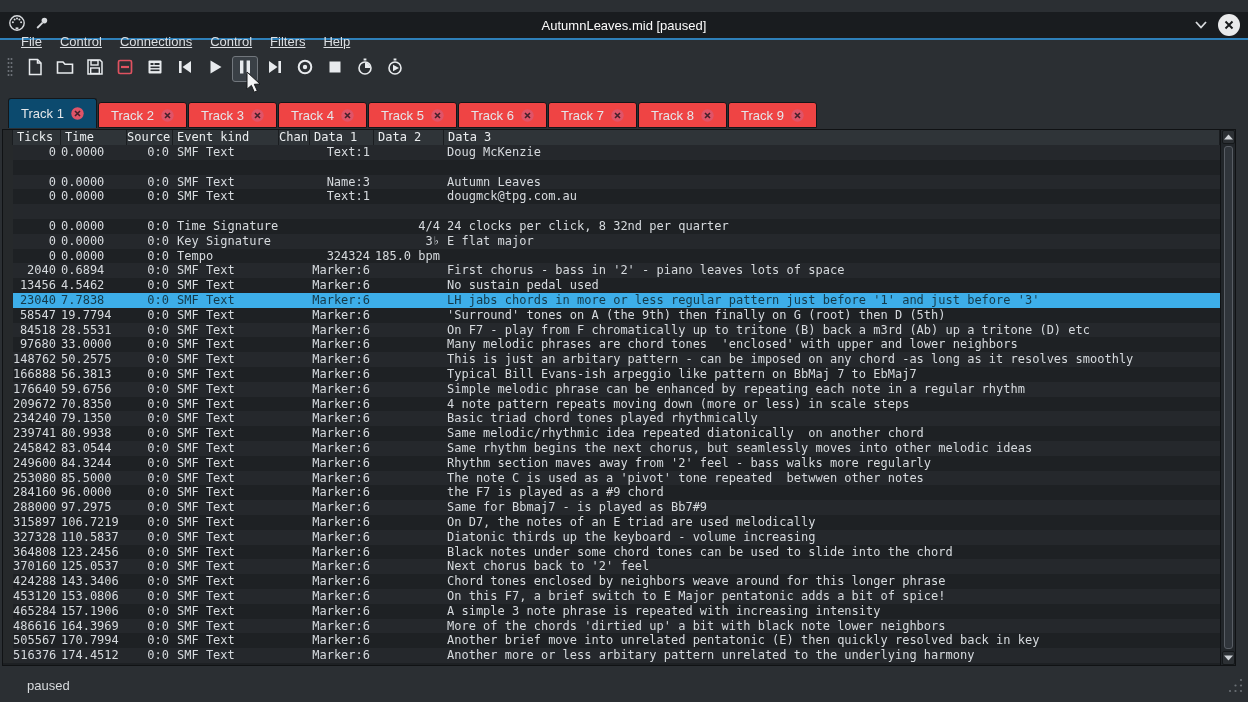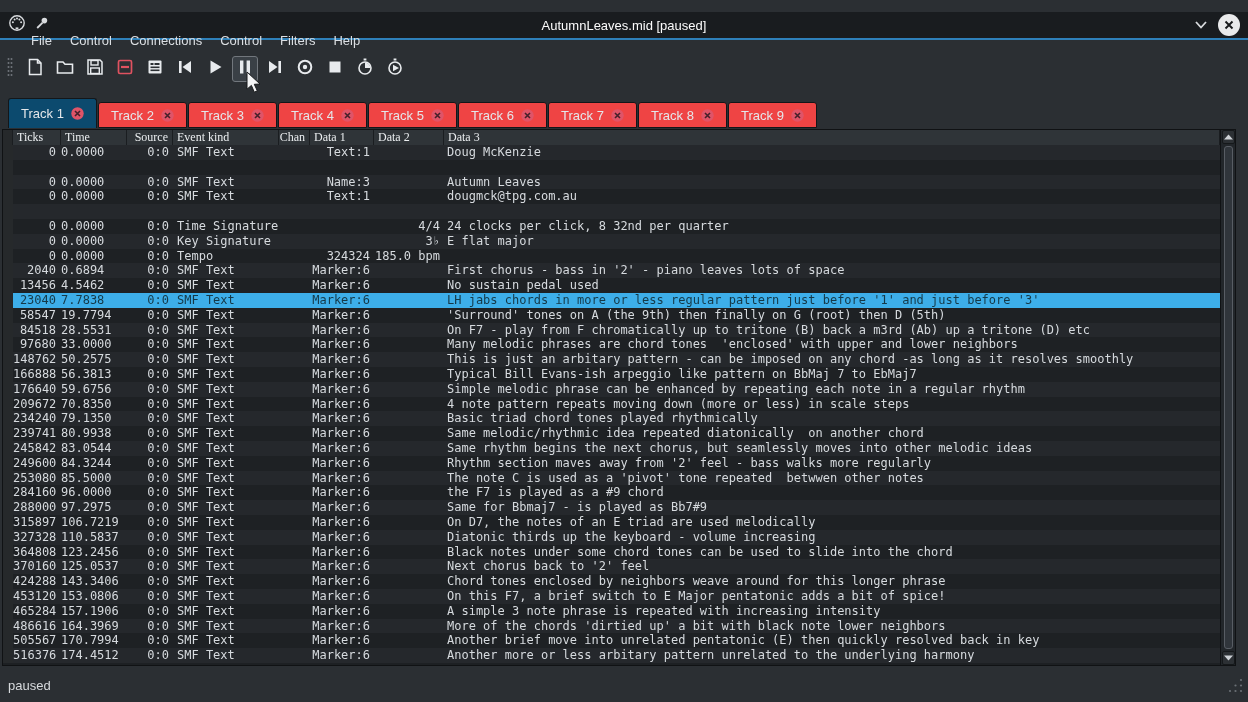--- a/index.html
+++ b/index.html
@@ -9,22 +9,22 @@
     -webkit-font-smoothing:antialiased;
   }
   
   .titlebar{position:absolute;left:0;top:12px;width:100%;height:28px;background:#191c1f;
     border-bottom:2px solid #2e80b9;display:flex;align-items:center;box-sizing:border-box;}
   .tb-left{display:flex;align-items:center;gap:9px;padding-left:8px;}
   .title{position:absolute;left:50%;transform:translateX(-50%);color:#fcfcfc;font-size:13px;white-space:nowrap;}
   .tb-right{position:absolute;right:8px;top:0;height:26px;display:flex;align-items:center;gap:10px;}
   .closebtn{width:22px;height:22px;border-radius:50%;background:#e9eaeb;display:flex;align-items:center;justify-content:center;}
   
-  .menubar{position:absolute;top:30px;left:0;right:0;height:23px;display:flex;
-    padding-left:22px;color:#dcdfe3;font-size:13px;}
+  .menubar{position:absolute;top:30px;left:0;right:0;height:23px;display:flex;align-items:center;
+    padding-left:12px;color:#dcdfe3;font-size:13px;text-decoration:underline;}
   .menu-item{padding:3px 9px;border-radius:2px;}
   
   .toolbar{position:absolute;top:52px;left:0;right:0;height:34px;display:flex;align-items:center;padding-left:6px;}
   .grip{margin-right:8px;}
   .tool-btn{width:26px;height:26px;margin-right:4px;display:flex;align-items:center;justify-content:center;
     border-radius:3px;box-sizing:border-box;border:1px solid transparent;}
   .tool-btn.pressed{border:1px solid #72777d;background:#3a4046;}
   
   .tabbar{position:absolute;top:98px;left:0;right:0;height:30px;display:flex;align-items:flex-end;
     padding-left:8px;box-sizing:border-box;}
@@ -36,21 +36,21 @@
   .tableframe{position:absolute;left:2px;top:129px;width:1234px;height:537px;border:1px solid #101214;
     background:#1d2023;box-sizing:border-box;overflow:hidden;}
   .rows{position:absolute;left:0;top:0;right:15px;bottom:0;}
   .trow{display:flex;height:14.8px;line-height:14.8px;font-family:"DejaVu Sans Mono",monospace;
     font-size:12px;color:#d6dade;white-space:pre;overflow:hidden;}
   .rows .trow:nth-child(odd){background:#25282c;}
   .rows .trow:nth-child(even){background:#1e2124;}
   .trow.selected{background:#3daee9 !important;color:#153948;}
   .theader{display:flex;height:15px;line-height:15px;background:#2f3438;color:#ebeef0;
     font-family:"DejaVu Sans Mono",monospace;font-size:12px;white-space:pre;position:relative;z-index:1;}
-  .theader .cell{border-right:1px solid #1a1d20;font-family:Liberation Serif, serif;}
+  .theader .cell{border-right:1px solid #1a1d20;}
   .cell{box-sizing:border-box;flex:none;overflow:hidden;}
   .c-gutter{width:10px;background:#26292b !important;}
   .c-ticks{width:48px;text-align:right;padding-right:5px;}
   .c-time{width:66px;padding-right:5px;}
   .c-source{width:46px;text-align:right;padding-right:4px;}
   .c-event{width:106px;text-align:left;padding-left:4px;}
   .c-chan{width:31px;text-align:right;padding-right:4px;}
   .c-d1{width:64px;text-align:right;padding-right:4px;}
   .c-d2{width:70px;text-align:right;padding-right:4px;}
   .c-d3{flex:1 1 auto;text-align:left;padding-left:3px;}
@@ -59,21 +59,21 @@
   
   .vscroll{position:absolute;top:0;right:0;bottom:0;width:15px;background:#22262a;border-left:1px solid #101214;box-sizing:border-box;}
   .sbtn{position:absolute;left:1px;width:13px;height:14px;background:#2c3034;border:1px solid #15181a;
     box-sizing:border-box;display:flex;align-items:center;justify-content:center;border-radius:2px;}
   .sbtn.up{top:0;}
   .sbtn.down{bottom:0;}
   .sthumb{position:absolute;left:2.5px;top:16px;bottom:16px;width:9px;background:#30353b;
     border:1px solid #585d64;border-radius:3px;box-sizing:border-box;}
   
   .statusbar{position:absolute;left:0;top:668px;width:100%;height:34px;display:flex;align-items:center;}
-  .status-text{color:#d7dadd;font-size:13px;padding-left:8px;}
+  .status-text{color:#d7dadd;font-size:13px;padding-left:27px;}
   .resizegrip{position:absolute;right:5px;bottom:5px;}
   
   .cursor{position:absolute;left:246px;top:71px;z-index:50;pointer-events:none;}
 </style>
 </head>
 <body>
 
 <div>
 
   <div class="titlebar" style="border-bottom-color: rgb(46, 128, 185);">

